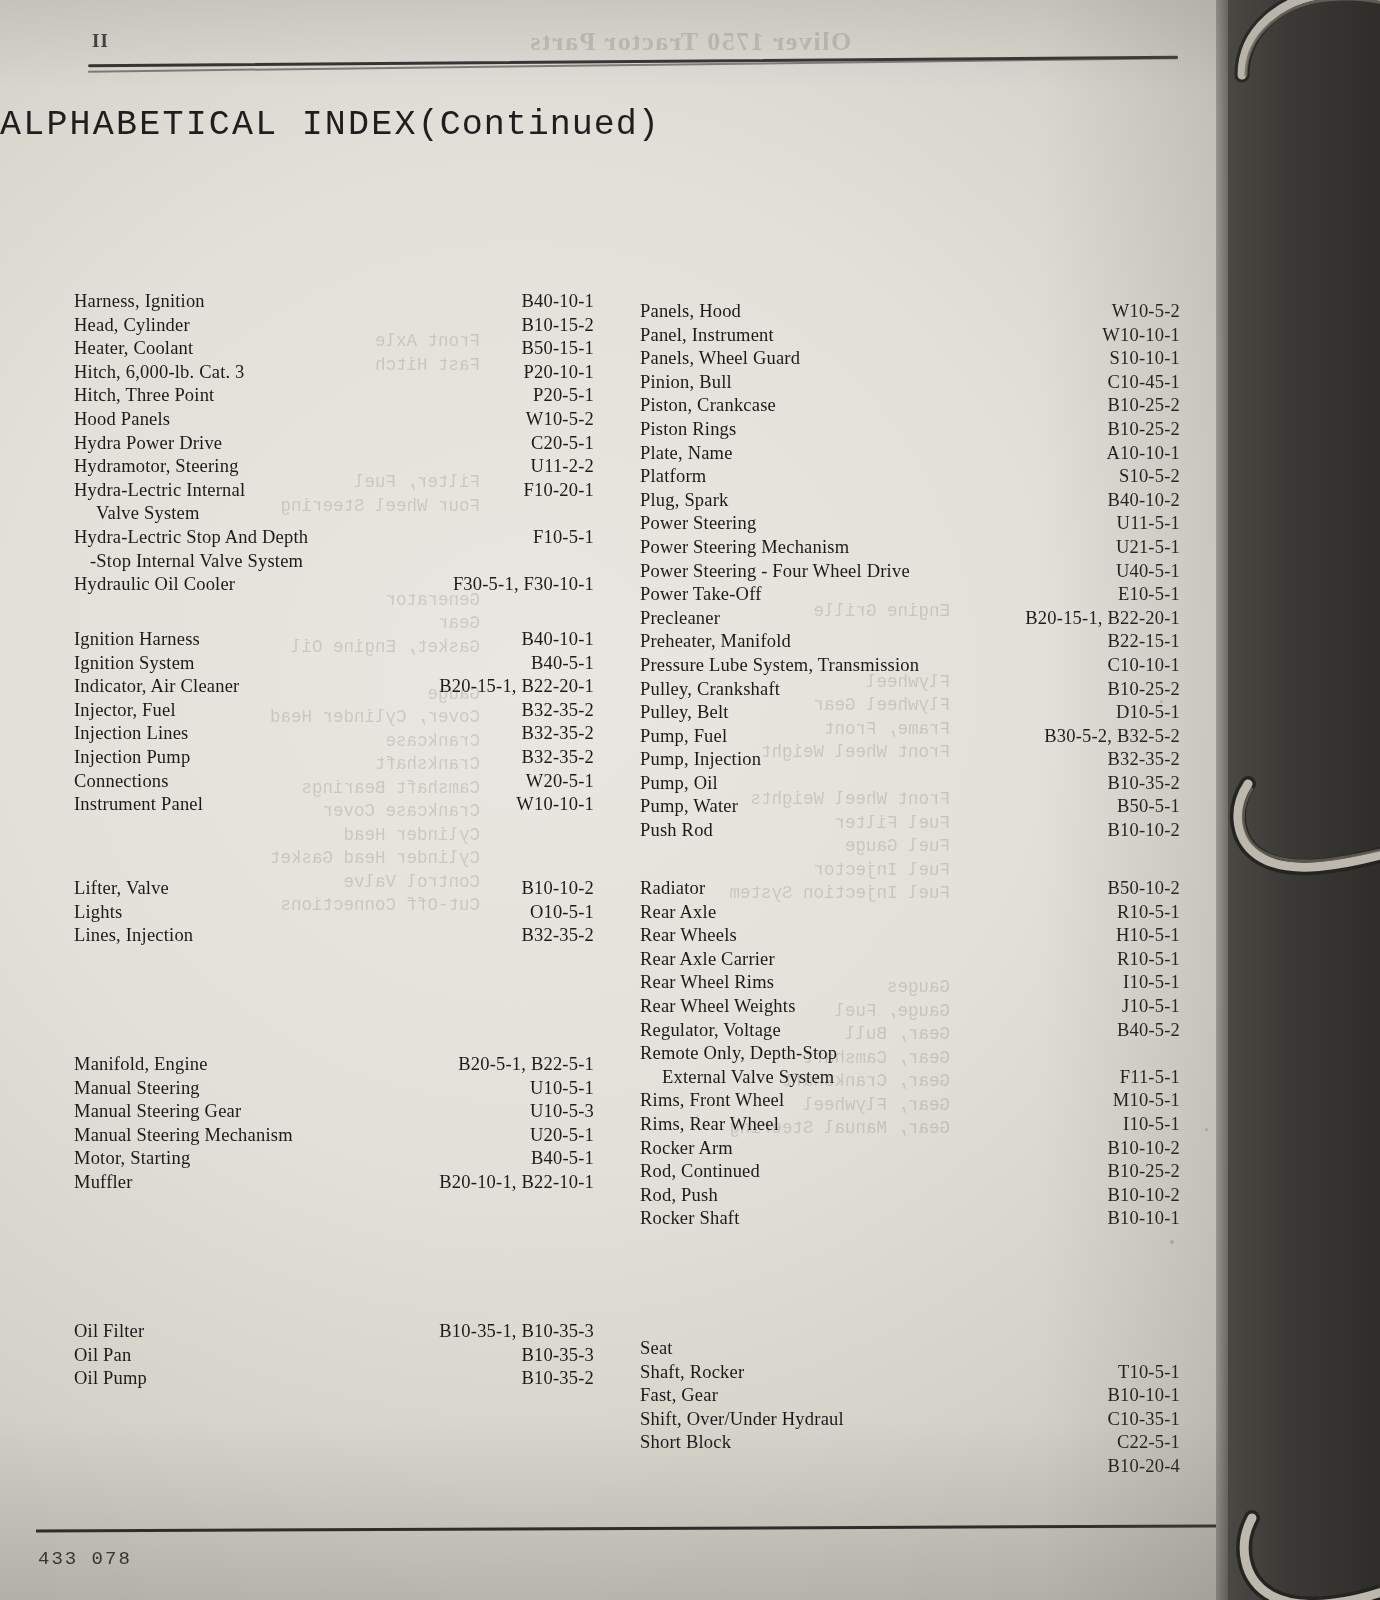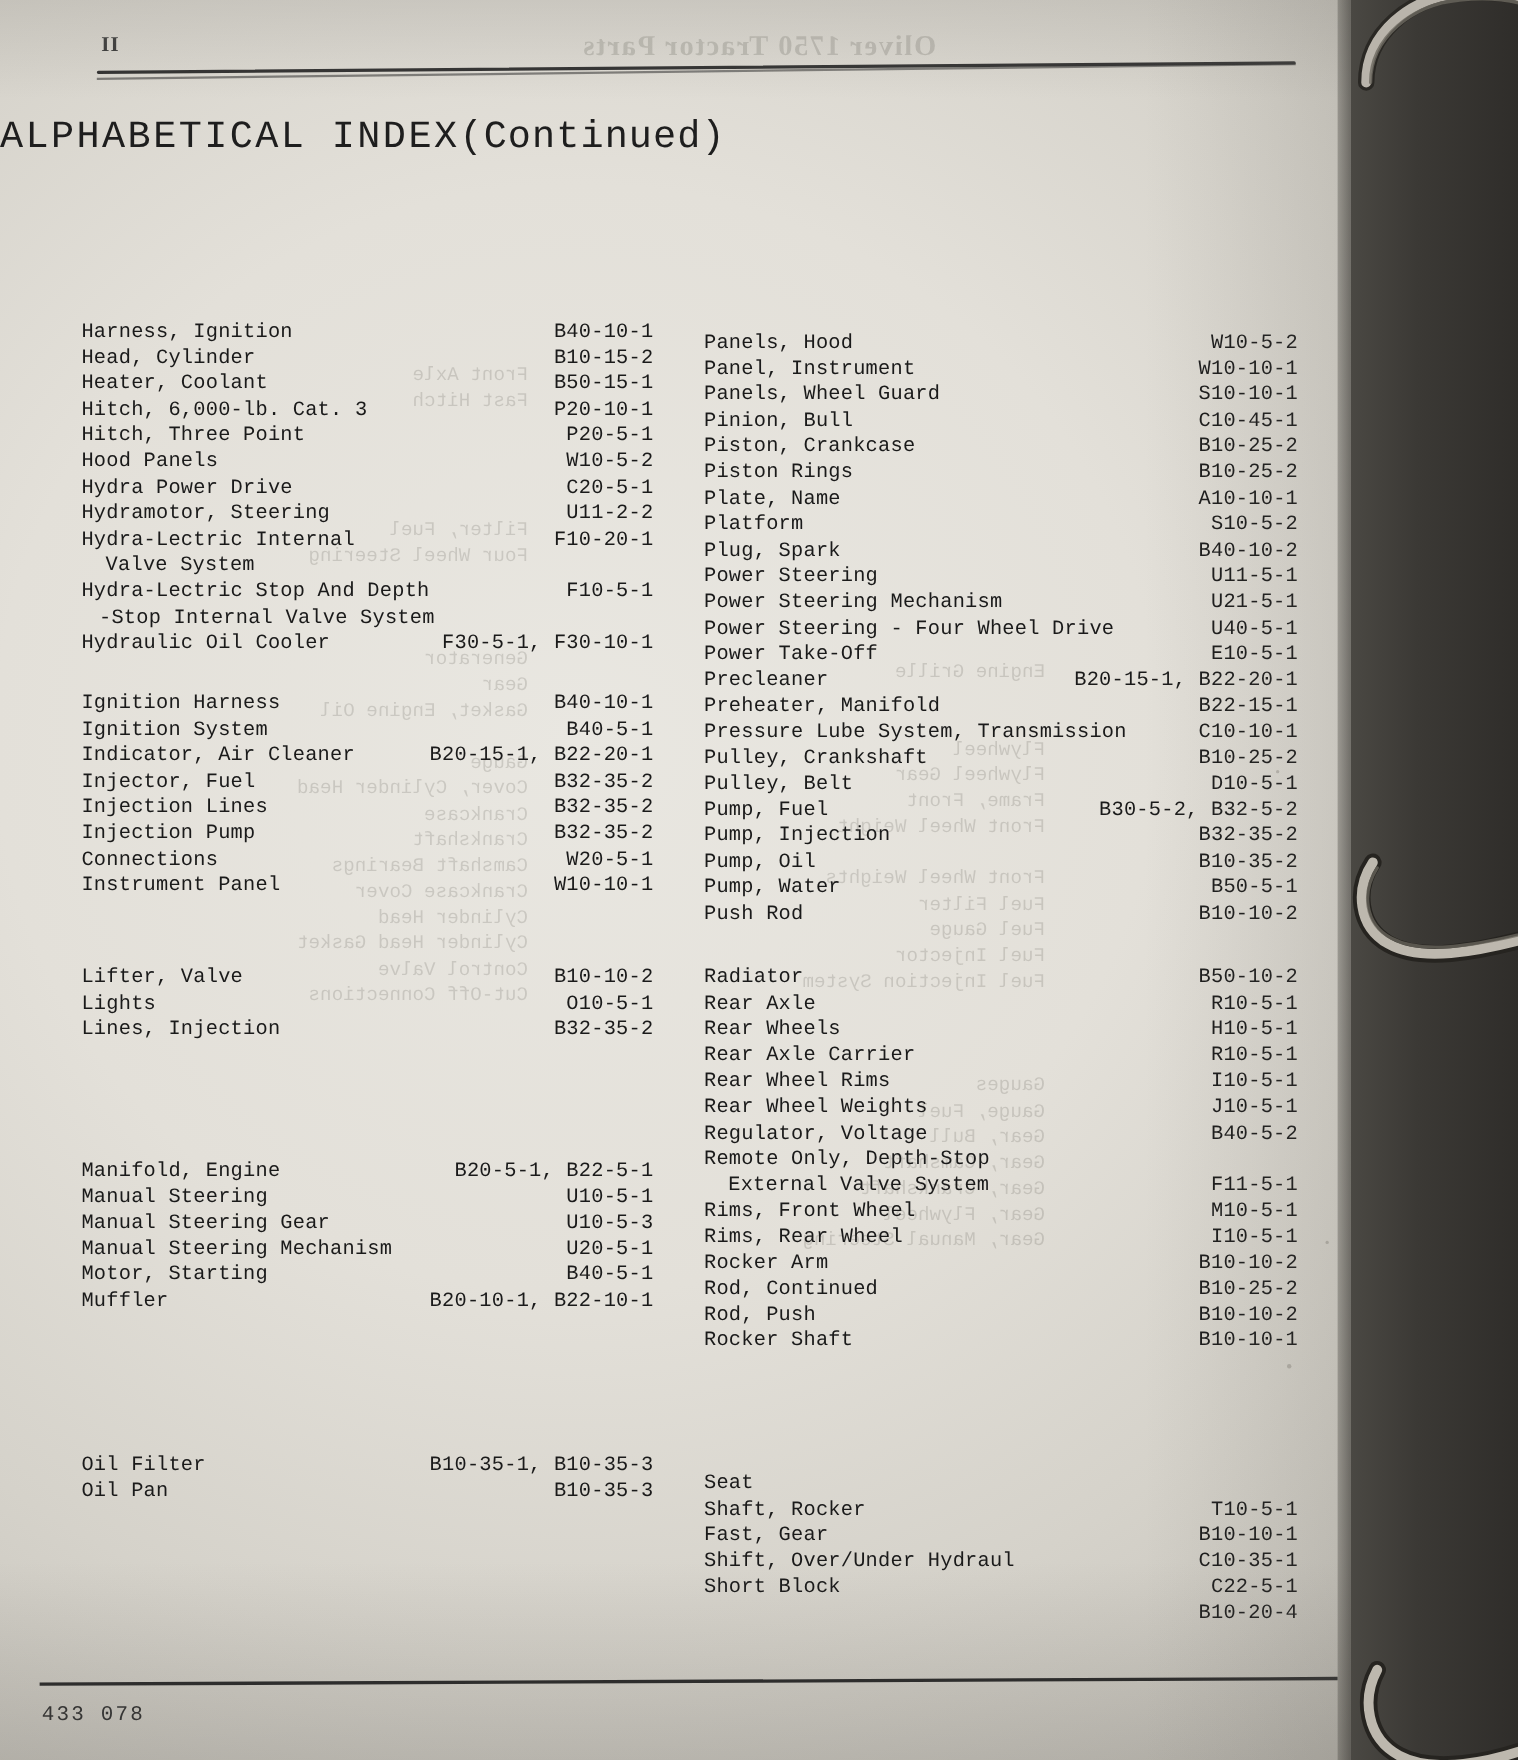--- a/index.html
+++ b/index.html
@@ -134,21 +134,21 @@
     left: 0; top: 0; right: 0; bottom: 0;
   }
   .col {
     position: absolute;
     font-size: 18.5px;
     line-height: 23.6px;
   }
   .col-left  { left: 74px;  width: 520px; }
   .col-right { left: 640px; width: 540px; }
 
-  .group { position: absolute; width: 100%; }
+  .group { position: absolute; width: 100%; font-family: Liberation Serif, serif; }
 
   .entry {
     display: flex;
     align-items: baseline;
     white-space: pre;
   }
   .entry .label {
     flex: 0 0 auto;
     letter-spacing: 0.2px;
   }
@@ -300,20 +300,21 @@
           <div class="entry"><span class="label">Manifold, Engine</span><span class="codes">B20-5-1, B22-5-1</span></div>
           <div class="entry"><span class="label">Manual Steering</span><span class="codes">U10-5-1</span></div>
           <div class="entry"><span class="label">Manual Steering Gear</span><span class="codes">U10-5-3</span></div>
           <div class="entry"><span class="label">Manual Steering Mechanism</span><span class="codes">U20-5-1</span></div>
           <div class="entry"><span class="label">Motor, Starting</span><span class="codes">B40-5-1</span></div>
           <div class="entry"><span class="label">Muffler</span><span class="codes">B20-10-1, B22-10-1</span></div>
         </div>
       <div class="group" id="lg4" style="top:1320px;">
           <div class="entry"><span class="label">Oil Filter</span><span class="codes">B10-35-1, B10-35-3</span></div>
           <div class="entry"><span class="label">Oil Pan</span><span class="codes">B10-35-3</span></div>
+          <div class="entry"><span class="label">Oil Pump</span><span class="codes">B10-35-2</span></div>
         </div>
     </div>
     <div class="col col-right">
       <div class="group" id="rg0" style="top:300px;">
           <div class="entry"><span class="label">Panels, Hood</span><span class="codes">W10-5-2</span></div>
           <div class="entry"><span class="label">Panel, Instrument</span><span class="codes">W10-10-1</span></div>
           <div class="entry"><span class="label">Panels, Wheel Guard</span><span class="codes">S10-10-1</span></div>
           <div class="entry"><span class="label">Pinion, Bull</span><span class="codes">C10-45-1</span></div>
           <div class="entry"><span class="label">Piston, Crankcase</span><span class="codes">B10-25-2</span></div>
           <div class="entry"><span class="label">Piston Rings</span><span class="codes">B10-25-2</span></div>

